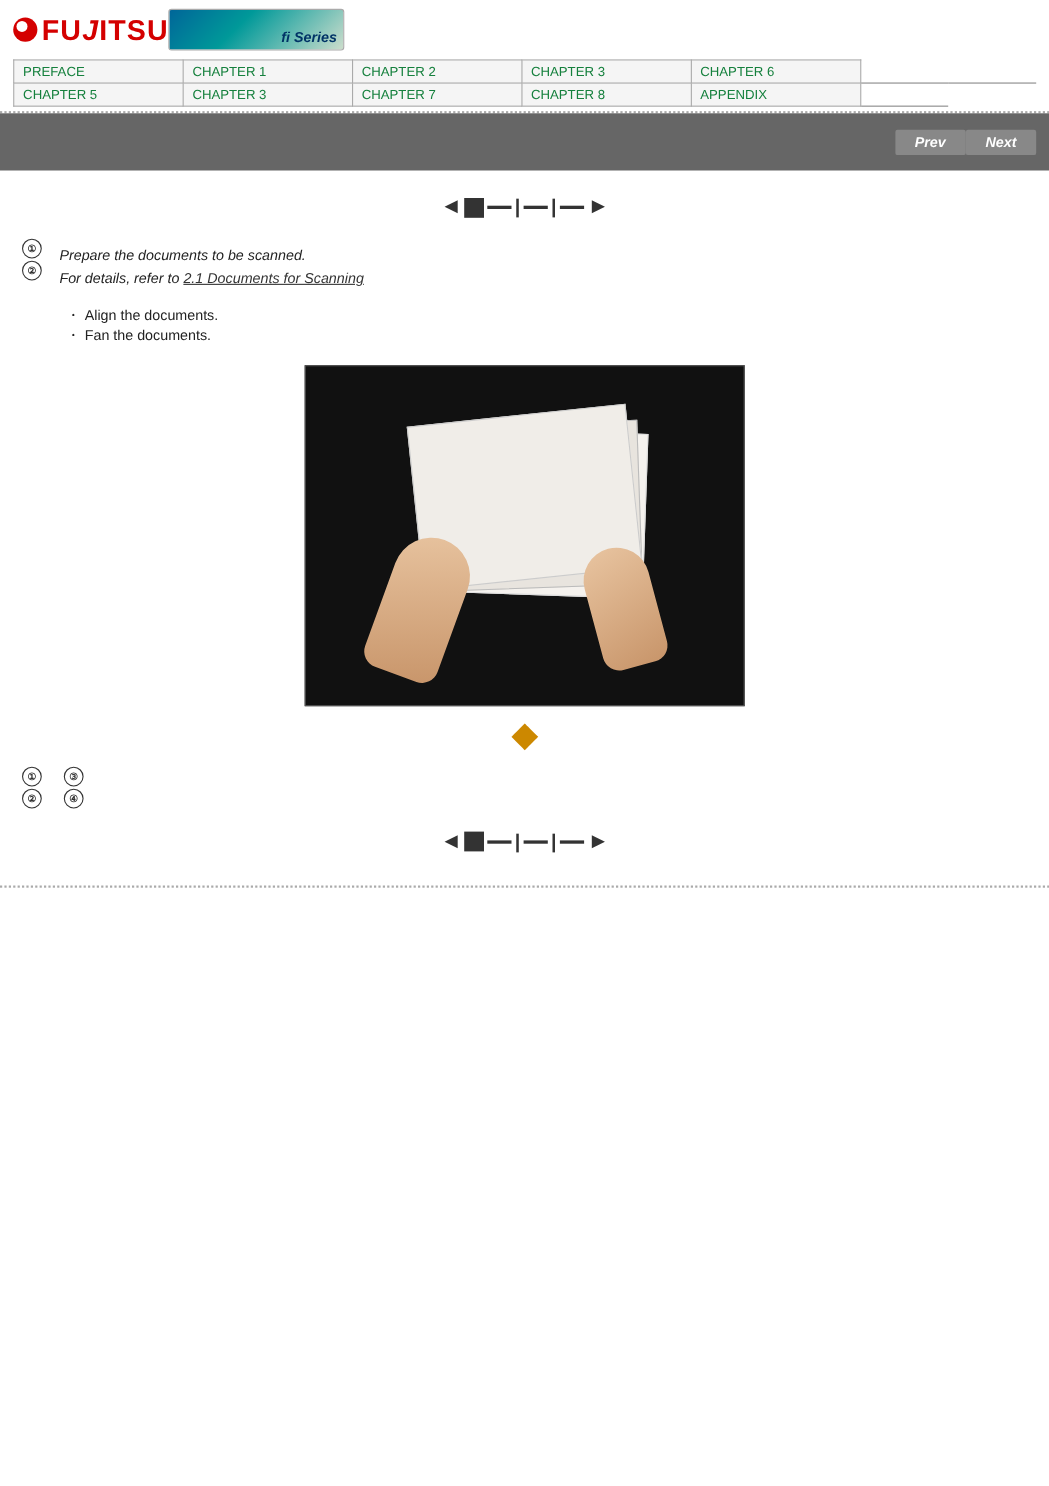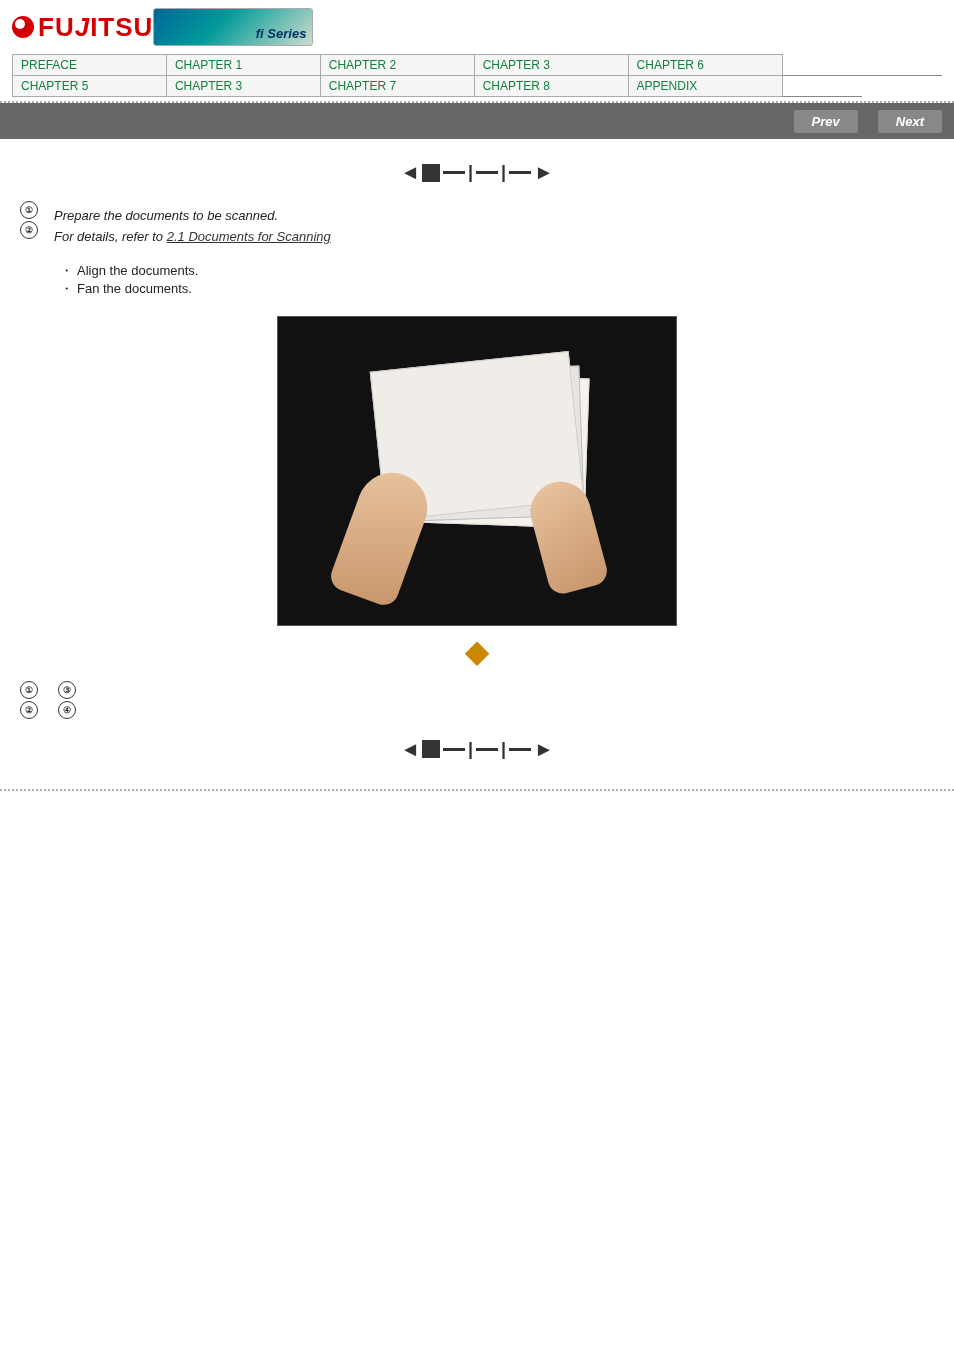--- a/index.html
+++ b/index.html
@@ -98,26 +98,26 @@
     
     .dotted-sep {
       border: none;
       border-top: 2px dotted #aaa;
       margin: 0 0 0 0;
     }
 
     
     .nav-bar {
       background: #666;
-      height: 36px;
+      height: 52px;
       display: flex;
       align-items: center;
       justify-content: flex-end;
       padding: 0 12px;
-      gap: 20px;
+      gap: 0;
     }
     .nav-btn {
       background: #888;
       color: #fff;
       border: none;
       padding: 4px 18px;
       font-style: italic;
       font-weight: bold;
       font-size: 13px;
       cursor: pointer;

